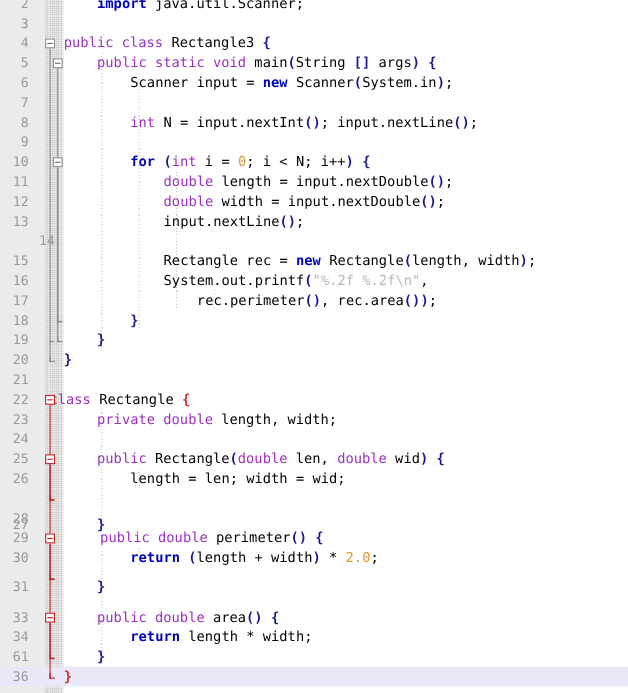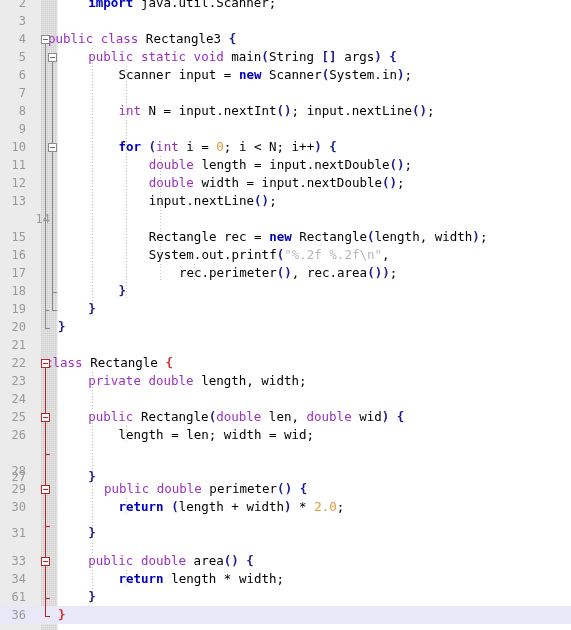--- a/index.html
+++ b/index.html
@@ -236,21 +236,21 @@
       </div>
       <div class="fold-tick dark" style="left: 52px; top: 292px; width: 4px;"></div>
       <div class="fold-tick dark" style="left: 45px; top: 310px; width: 4px;"></div>
       <div class="fold-tick red" style="left: 45px; top: 454px; width: 4px;"></div>
       <div class="fold-tick red" style="left: 45px; top: 526px; width: 4px;"></div>
       <div class="fold-tick red" style="left: 45px; top: 598px; width: 4px;"></div>
     </div>
   <div class="lines" id="lines">
       <div class="line" style="top: -6px;"><span class="lineno">2</span><span class="code" style="left: 88.24px;"><span class="kw-b">import</span><span class="pln"> java.util.Scanner;</span></span></div>
       <div class="line" style="top: 12px;"><span class="lineno">3</span><span class="code" style="left: 58px;"></span></div>
-      <div class="line" style="top: 30px;"><span class="lineno">4</span><span class="code" style="left: 48px; text-align: center;"><span class="kw-p">public</span><span class="pln"> </span><span class="kw-p">class</span><span class="pln"> Rectangle3 </span><span class="brc">{</span></span></div>
+      <div class="line" style="top: 30px;"><span class="lineno">4</span><span class="code" style="left: 58px; text-align: center;"><span class="kw-p">public</span><span class="pln"> </span><span class="kw-p">class</span><span class="pln"> Rectangle3 </span><span class="brc">{</span></span></div>
       <div class="line" style="top: 48px;"><span class="lineno">5</span><span class="code" style="left: 88.24px;"><span class="kw-p">public</span><span class="pln"> </span><span class="kw-p">static</span><span class="pln"> </span><span class="kw-p">void</span><span class="pln"> main</span><span class="brc">(</span><span class="pln">String </span><span class="brc">[]</span><span class="pln"> args</span><span class="brc">)</span><span class="pln"> </span><span class="brc">{</span></span></div>
       <div class="line" style="top: 66px;"><span class="lineno">6</span><span class="code" style="left: 118.48px;"><span class="pln">Scanner input = </span><span class="kw-b">new</span><span class="pln"> Scanner</span><span class="brc">(</span><span class="pln">System.in</span><span class="brc">)</span><span class="pln">;</span></span></div>
       <div class="line" style="top: 84px;"><span class="lineno">7</span><span class="code" style="left: 58px;"></span></div>
       <div class="line" style="top: 102px;"><span class="lineno">8</span><span class="code" style="left: 118.48px;"><span class="kw-p">int</span><span class="pln"> N = input.nextInt</span><span class="brc">()</span><span class="pln">; input.nextLine</span><span class="brc">()</span><span class="pln">;</span></span></div>
       <div class="line" style="top: 120px;"><span class="lineno">9</span><span class="code" style="left: 58px;"></span></div>
       <div class="line" style="top: 138px;"><span class="lineno">10</span><span class="code" style="left: 118.48px;"><span class="kw-b">for</span><span class="pln"> </span><span class="brc">(</span><span class="kw-p">int</span><span class="pln"> i = </span><span class="num">0</span><span class="pln">; i &lt; N; i++</span><span class="brc">)</span><span class="pln"> </span><span class="brc">{</span></span></div>
       <div class="line" style="top: 156px;"><span class="lineno">11</span><span class="code" style="left: 148.72px;"><span class="kw-p">double</span><span class="pln"> length = input.nextDouble</span><span class="brc">()</span><span class="pln">;</span></span></div>
       <div class="line" style="top: 174px;"><span class="lineno">12</span><span class="code" style="left: 148.72px;"><span class="kw-p">double</span><span class="pln"> width = input.nextDouble</span><span class="brc">()</span><span class="pln">;</span></span></div>
       <div class="line" style="top: 192px;"><span class="lineno">13</span><span class="code" style="left: 148.72px;"><span class="pln">input.nextLine</span><span class="brc">()</span><span class="pln">;</span></span></div>
       <div class="line" style="top: 210px; margin-left: 24px;"><span class="lineno">14</span><span class="code" style="left: 58px;"></span></div>
@@ -261,21 +261,21 @@
       <div class="line" style="top: 300px;"><span class="lineno">19</span><span class="code" style="left: 88.24px;"><span class="brc">}</span></span></div>
       <div class="line" style="top: 318px;"><span class="lineno">20</span><span class="code" style="left: 58px;"><span class="brc">}</span></span></div>
       <div class="line" style="top: 336px;"><span class="lineno">21</span><span class="code" style="left: 58px;"></span></div>
       <div class="line" style="top: 354px;"><span class="lineno">22</span><span class="code" style="left: 45px;"><span class="kw-p">class</span><span class="pln"> Rectangle </span><span class="brc-r">{</span></span></div>
       <div class="line" style="top: 372px;"><span class="lineno">23</span><span class="code" style="left: 88.24px;"><span class="kw-p">private</span><span class="pln"> </span><span class="kw-p">double</span><span class="pln"> length, width;</span></span></div>
       <div class="line" style="top: 390px;"><span class="lineno">24</span><span class="code" style="left: 58px;"></span></div>
       <div class="line" style="top: 408px;"><span class="lineno">25</span><span class="code" style="left: 88.24px;"><span class="kw-p">public</span><span class="pln"> Rectangle</span><span class="brc">(</span><span class="kw-p">double</span><span class="pln"> len, </span><span class="kw-p">double</span><span class="pln"> wid</span><span class="brc">)</span><span class="pln"> </span><span class="brc">{</span></span></div>
       <div class="line" style="top: 426px;"><span class="lineno">26</span><span class="code" style="left: 118.48px;"><span class="pln">length = len; width = wid;</span></span></div>
       <div class="line" style="top: 444px; margin-top: 24px;"><span class="lineno">27</span><span class="code" style="left: 88.24px;"><span class="brc">}</span></span></div>
       <div class="line" style="top: 462px;"><span class="lineno">28</span><span class="code" style="left: 58px;"></span></div>
-      <div class="line" style="top: 480px;"><span class="lineno">29</span><span class="code" style="left: 104px; text-align: right;"><span class="kw-p">public</span><span class="pln"> </span><span class="kw-p">double</span><span class="pln"> perimeter</span><span class="brc">()</span><span class="pln"> </span><span class="brc">{</span></span></div>
+      <div class="line" style="top: 480px;"><span class="lineno">29</span><span class="code" style="left: 91px; text-align: right;"><span class="kw-p">public</span><span class="pln"> </span><span class="kw-p">double</span><span class="pln"> perimeter</span><span class="brc">()</span><span class="pln"> </span><span class="brc">{</span></span></div>
       <div class="line" style="top: 498px;"><span class="lineno">30</span><span class="code" style="left: 118.48px;"><span class="kw-b">return</span><span class="pln"> </span><span class="brc">(</span><span class="pln">length + width</span><span class="brc">)</span><span class="pln"> * </span><span class="num">2.0</span><span class="pln">;</span></span></div>
       <div class="line" style="top: 524px;"><span class="lineno">31</span><span class="code" style="left: 88.24px;"><span class="brc">}</span></span></div>
       <div class="line" style="top: 552px;"><span class="lineno">33</span><span class="code" style="left: 88.24px;"><span class="kw-p">public</span><span class="pln"> </span><span class="kw-p">double</span><span class="pln"> area</span><span class="brc">()</span><span class="pln"> </span><span class="brc">{</span></span></div>
       <div class="line" style="top: 570px;"><span class="lineno">34</span><span class="code" style="left: 118.48px;"><span class="kw-b">return</span><span class="pln"> length * width;</span></span></div>
       <div class="line" style="top: 588px;"><span class="lineno">61</span><span class="code" style="left: 88.24px;"><span class="brc">}</span></span></div>
       <div class="line current" style="top: 606px;"><span class="lineno">36</span><span class="code" style="left: 58px;"><span class="brc-r">}</span></span></div>
     </div>
 
 </div>
 

